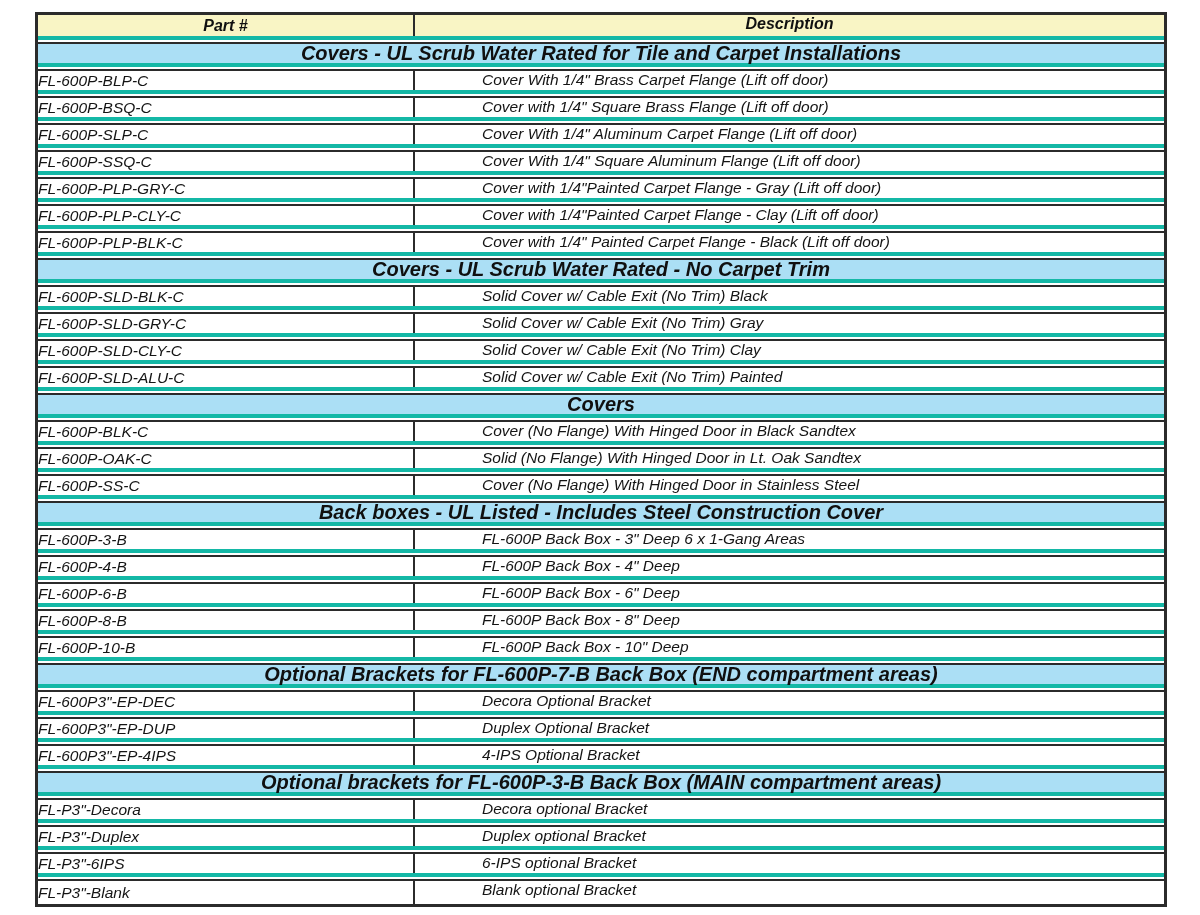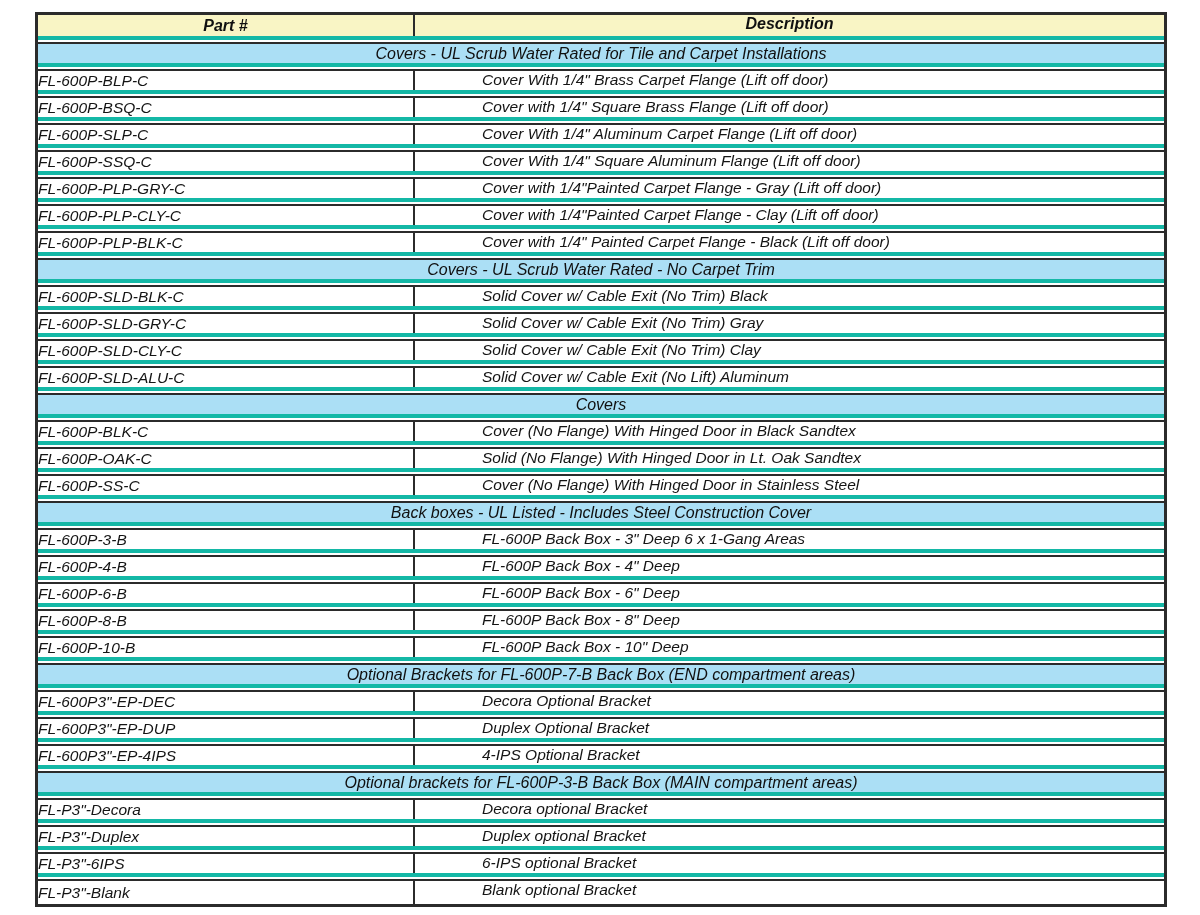--- a/index.html
+++ b/index.html
@@ -63,22 +63,22 @@
     padding-left: 0;
   }
   .col-header-text {
     font-style: italic;
     font-weight: bold;
     font-size: 16px;
     color: #101010;
   }
   .section-title-text {
     font-style: italic;
-    font-weight: normal;
-    font-size: 16px;
+    font-weight: bold;
+    font-size: 20px;
     color: #101010;
     white-space: nowrap;
   }
   .data-text {
     font-style: italic;
     font-weight: normal;
     font-size: 15.5px;
     color: #141414;
     white-space: nowrap;
   }
@@ -181,21 +181,21 @@
         </div>
         <div class="cell-desc">
           <span class="data-text">Solid Cover w/ Cable Exit (No Trim) Clay</span>
         </div>
       </div>
       <div class="trow">
         <div class="cell-part">
           <span class="data-text">FL-600P-SLD-ALU-C</span>
         </div>
         <div class="cell-desc">
-          <span class="data-text">Solid Cover w/ Cable Exit (No Lift) Aluminum</span>
+          <span class="data-text">Solid Cover w/ Cable Exit (No Trim) Painted</span>
         </div>
       </div>
       <div class="trow section-row">
         <span class="section-title-text">Covers</span>
       </div>
       <div class="trow">
         <div class="cell-part">
           <span class="data-text">FL-600P-BLK-C</span>
         </div>
         <div class="cell-desc">

